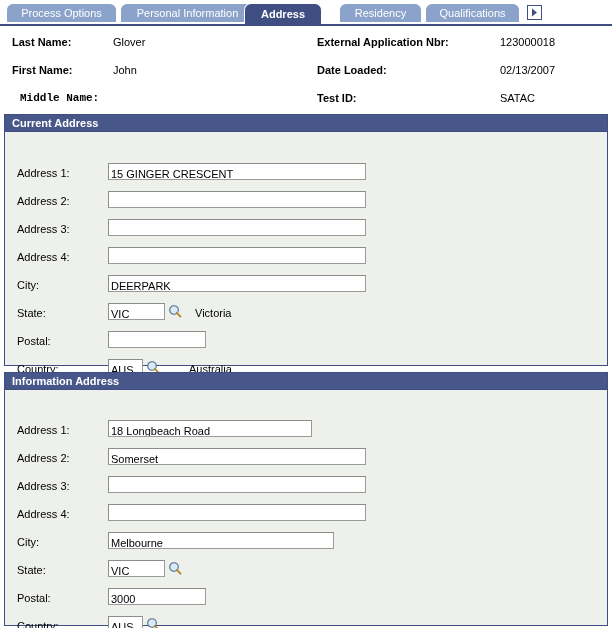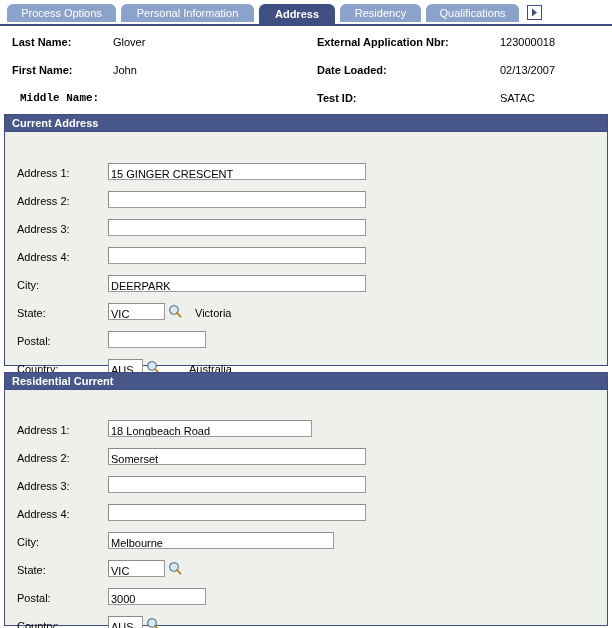--- a/index.html
+++ b/index.html
@@ -164,21 +164,21 @@
   <div class="tabbar-rule"></div>
 
   <div class="tab inactive" style="left:6px;width:111px;">
     <span>Process Options</span>
   </div>
 
   <div class="tab inactive" style="left:120px;width:135px;">
     <span>Personal Information</span>
   </div>
 
-  <div class="tab active" style="left:258px;width:78px;">
+  <div class="tab active" style="left:244px;width:78px;">
     <span>Address</span>
   </div>
 
   <div class="tab inactive" style="left:339px;width:83px;">
     <span>Residency</span>
   </div>
 
   <div class="tab inactive" style="left:425px;width:95px;">
     <span>Qualifications</span>
   </div>
@@ -249,21 +249,21 @@
       <svg width="14" height="14" viewBox="0 0 14 14" aria-hidden="true">
         <circle cx="6" cy="6" r="4.3" fill="#d9eaf7" stroke="#4a6b8a" stroke-width="1.1"></circle>
         <line x1="8.9" y1="8.9" x2="12.4" y2="12.6" stroke="#b58a2a" stroke-width="2" stroke-linecap="round"></line>
       </svg>
     </span>
     <span class="sidetext" style="left:184px; top:231px;">Australia</span>
   </div>
 </div>
 
 <div class="group" style="top:372px; height:254px;">
-  <div class="group-header">Residential Current</div>
+  <div class="group-header">Information Address</div>
   <div class="group-body" style="height:236px;">
 
     <div class="row-label" style="top:34px;">Address 1:</div>
     <input class="fld" style="top: 30px; width: 204px;" type="text" value="18 Longbeach Road">
 
     <div class="row-label" style="top:62px;">Address 2:</div>
     <input class="fld" style="top: 58px; width: 258px;" type="text" value="Somerset">
 
     <div class="row-label" style="top:90px;">Address 3:</div>
     <input class="fld" style="top: 86px; width: 258px;" type="text" value="">

